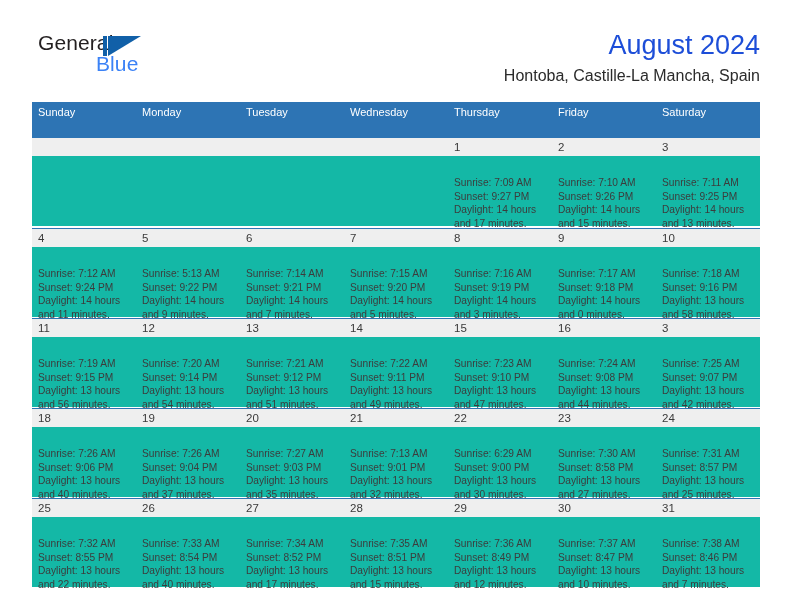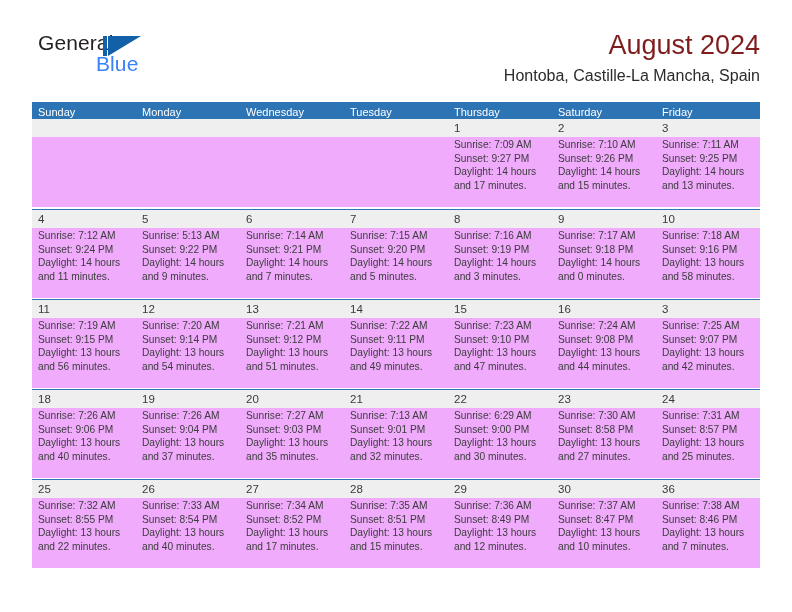--- a/index.html
+++ b/index.html
@@ -67,21 +67,21 @@
   }
 
   .title-wrap {
     position: absolute;
     right: 0;
     top: 0;
     text-align: right;
   }
   .cal-title {
     font-size: 27px;
-    color: #7f1d1d;
+    color: #1d4ed8;
     line-height: 34px;
     font-weight: normal;
     margin: 0;
     white-space: nowrap;
   }
   .cal-sub {
     font-size: 16px;
     color: #2b2b2b;
     line-height: 20px;
     margin: 4px 0 0 0;
@@ -91,21 +91,21 @@
   
   .cal {
     position: absolute;
     left: 32px;
     top: 102px;
     width: 728px;
   }
   .cal-head {
     display: flex;
     background: #2d74b4;
-    height: 17px;
+    height: 36px;
   }
   .cal-head .hcell {
     flex: 1 1 0;
     color: #ffffff;
     font-size: 11px;
     line-height: 21px;
     padding-left: 6px;
     white-space: nowrap;
     overflow: hidden;
   }
@@ -127,22 +127,22 @@
     background: #efefef;
     font-size: 11.5px;
     color: #3a3a3a;
     line-height: 18px;
     padding-left: 6px;
     overflow: hidden;
     white-space: nowrap;
   }
   .daycell.empty .dnum-band { background: #efefef; }
   .dbody {
-    padding: 1px 6px 0 6px;
-    background: #f0abfc;
+    padding: 20px 6px 0 6px;
+    background: #14b8a6;
     height: 70px;
   }
   .dline {
     font-size: 10.2px;
     line-height: 13.6px;
     color: #3c3c3c;
     white-space: nowrap;
     overflow: hidden;
   }
 </style>
@@ -167,25 +167,25 @@
       <p class="cal-sub">Hontoba, Castille-La Mancha, Spain</p>
     </div>
 
   </div>
 
   <div class="cal">
 
     <div class="cal-head">
       <div class="hcell">Sunday</div>
       <div class="hcell">Monday</div>
+      <div class="hcell">Tuesday</div>
       <div class="hcell">Wednesday</div>
-      <div class="hcell">Tuesday</div>
       <div class="hcell">Thursday</div>
+      <div class="hcell">Friday</div>
       <div class="hcell">Saturday</div>
-      <div class="hcell">Friday</div>
     </div>
 
     <div id="weeks-host">
         <div class="week first">
           <div class="daycell empty">
             <div class="dnum-band"></div>
             <div class="dbody"></div>
           </div>
           <div class="daycell empty">
             <div class="dnum-band"></div>
@@ -471,21 +471,21 @@
           <div class="daycell">
             <div class="dnum-band">30</div>
             <div class="dbody">
               <div class="dline">Sunrise: 7:37 AM</div>
               <div class="dline">Sunset: 8:47 PM</div>
               <div class="dline">Daylight: 13 hours</div>
               <div class="dline">and 10 minutes.</div>
             </div>
           </div>
           <div class="daycell">
-            <div class="dnum-band">36</div>
+            <div class="dnum-band">31</div>
             <div class="dbody">
               <div class="dline">Sunrise: 7:38 AM</div>
               <div class="dline">Sunset: 8:46 PM</div>
               <div class="dline">Daylight: 13 hours</div>
               <div class="dline">and 7 minutes.</div>
             </div>
           </div>
         </div>
       </div>
 

